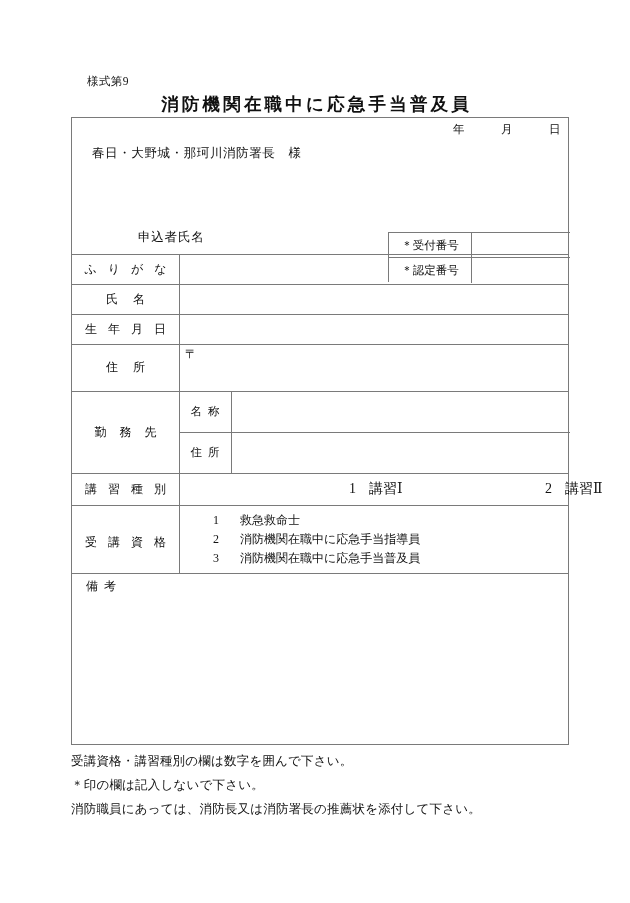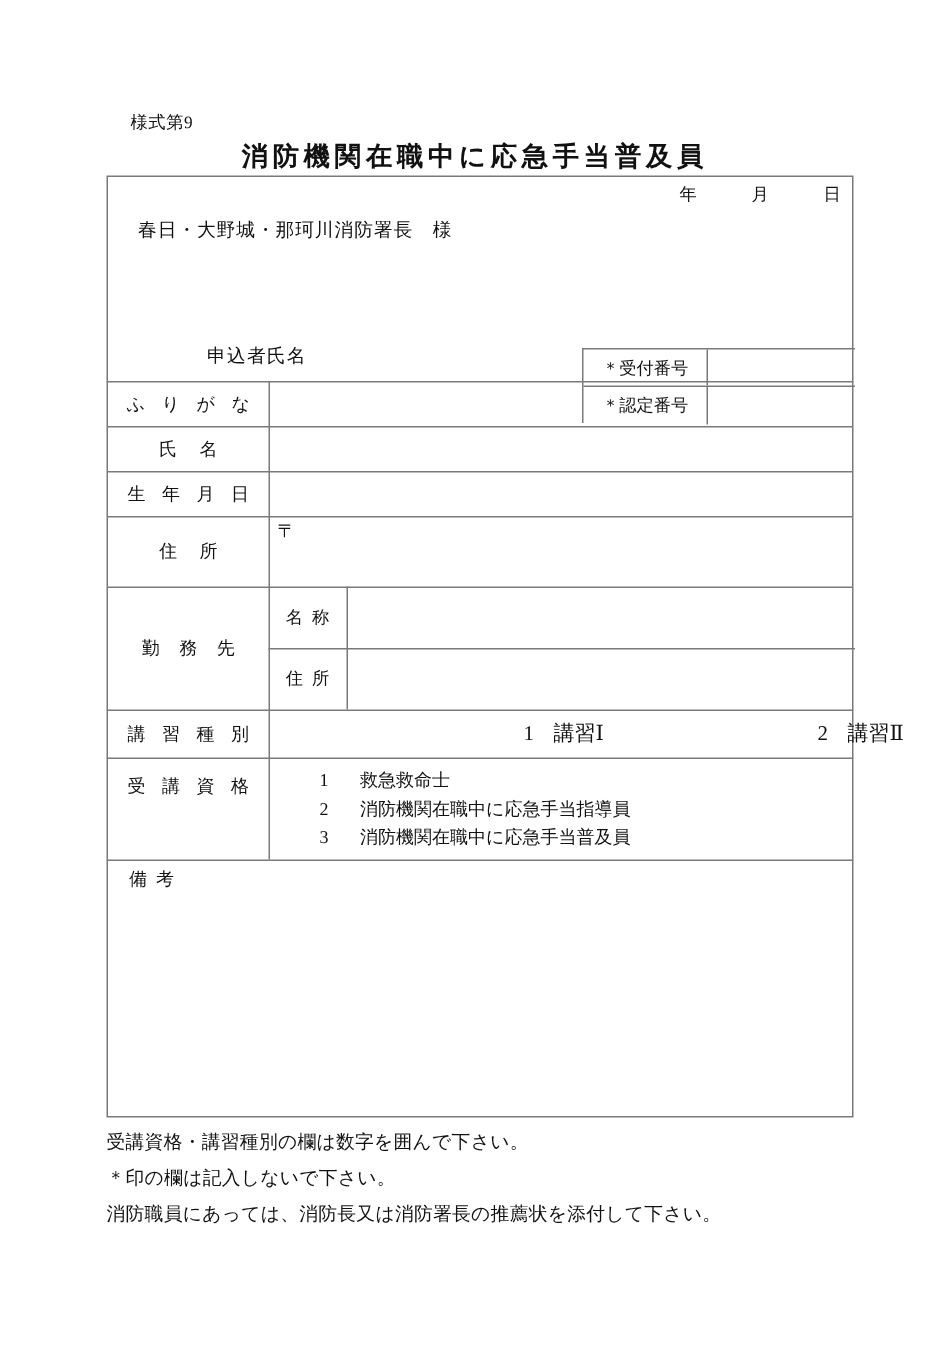--- a/index.html
+++ b/index.html
@@ -336,21 +336,21 @@
     <div class="rowlabel spaced-4" style="top:355px; height:32px;">講習種別</div>
     <div class="course-opts" style="top:355px;">
       <div class="course-opt course-opt-1">
         <span class="num">1</span><span>講習Ⅰ</span>
       </div>
       <div class="course-opt course-opt-2">
         <span class="num">2</span><span>講習Ⅱ</span>
       </div>
     </div>
 
-    <div class="rowlabel spaced-4" style="top:372px; height:68px;">受講資格</div>
+    <div class="rowlabel spaced-4" style="top:390px; height:68px;">受講資格</div>
     <div class="elig-list" style="top:387px; height:68px;">
       <div class="elig-item">
         <span class="num">1</span>
         <span>救急救命士</span>
       </div>
       <div class="elig-item">
         <span class="num">2</span>
         <span>消防機関在職中に応急手当指導員</span>
       </div>
       <div class="elig-item">

